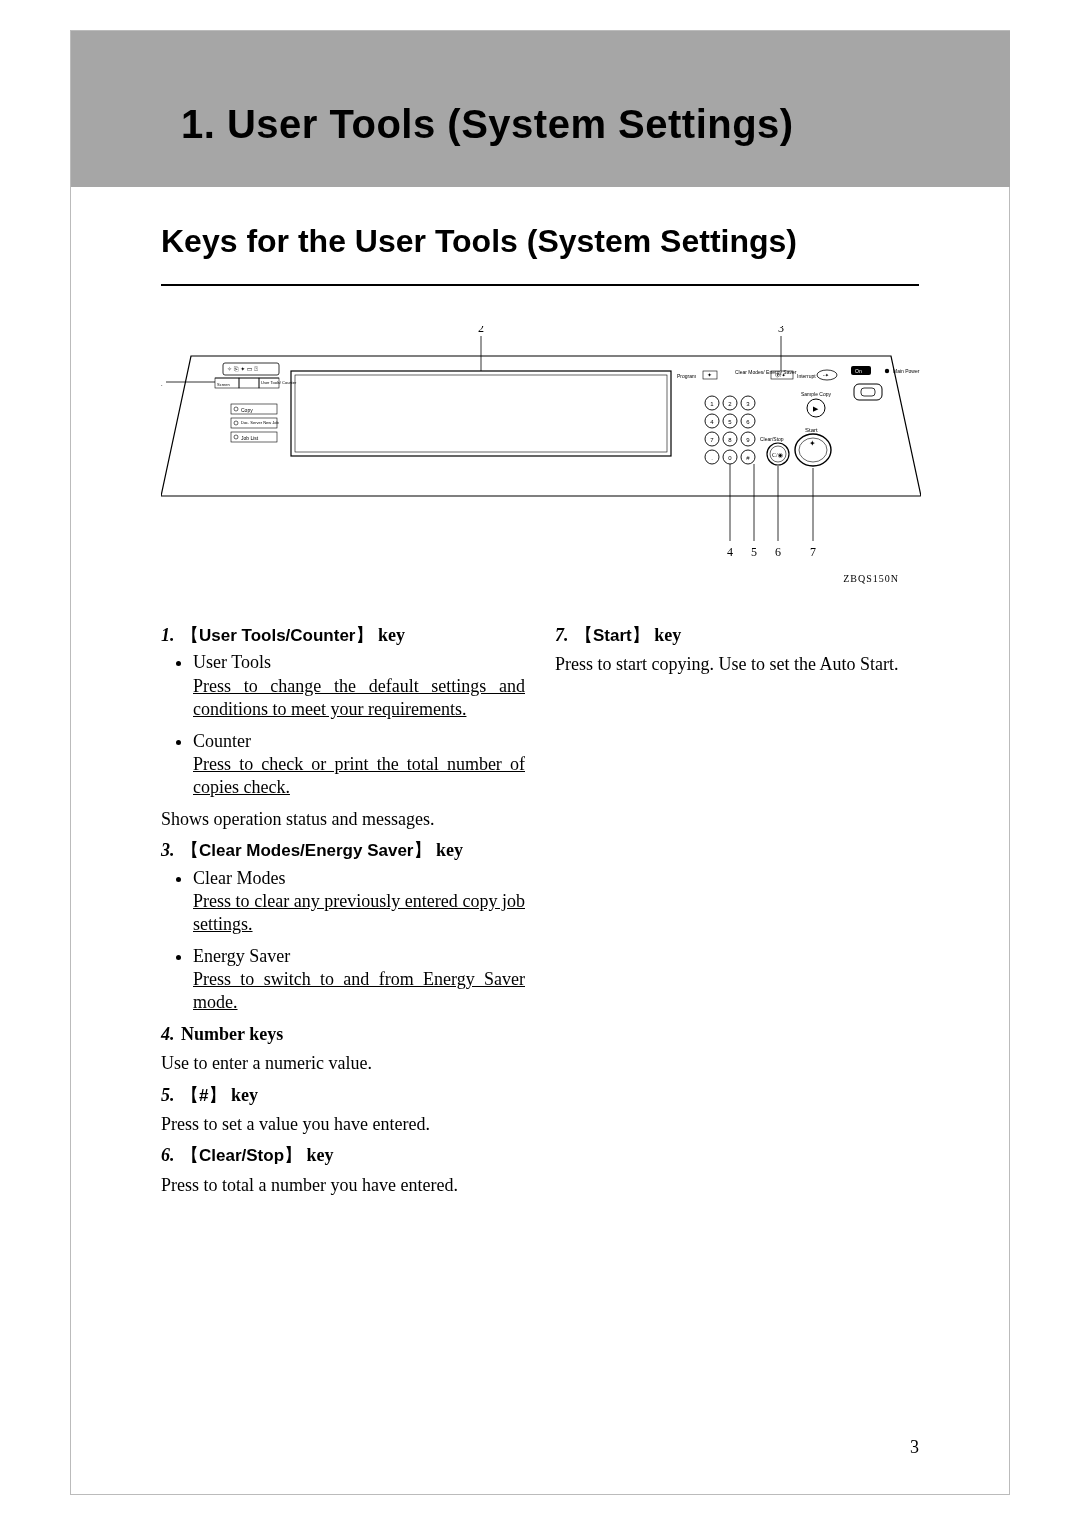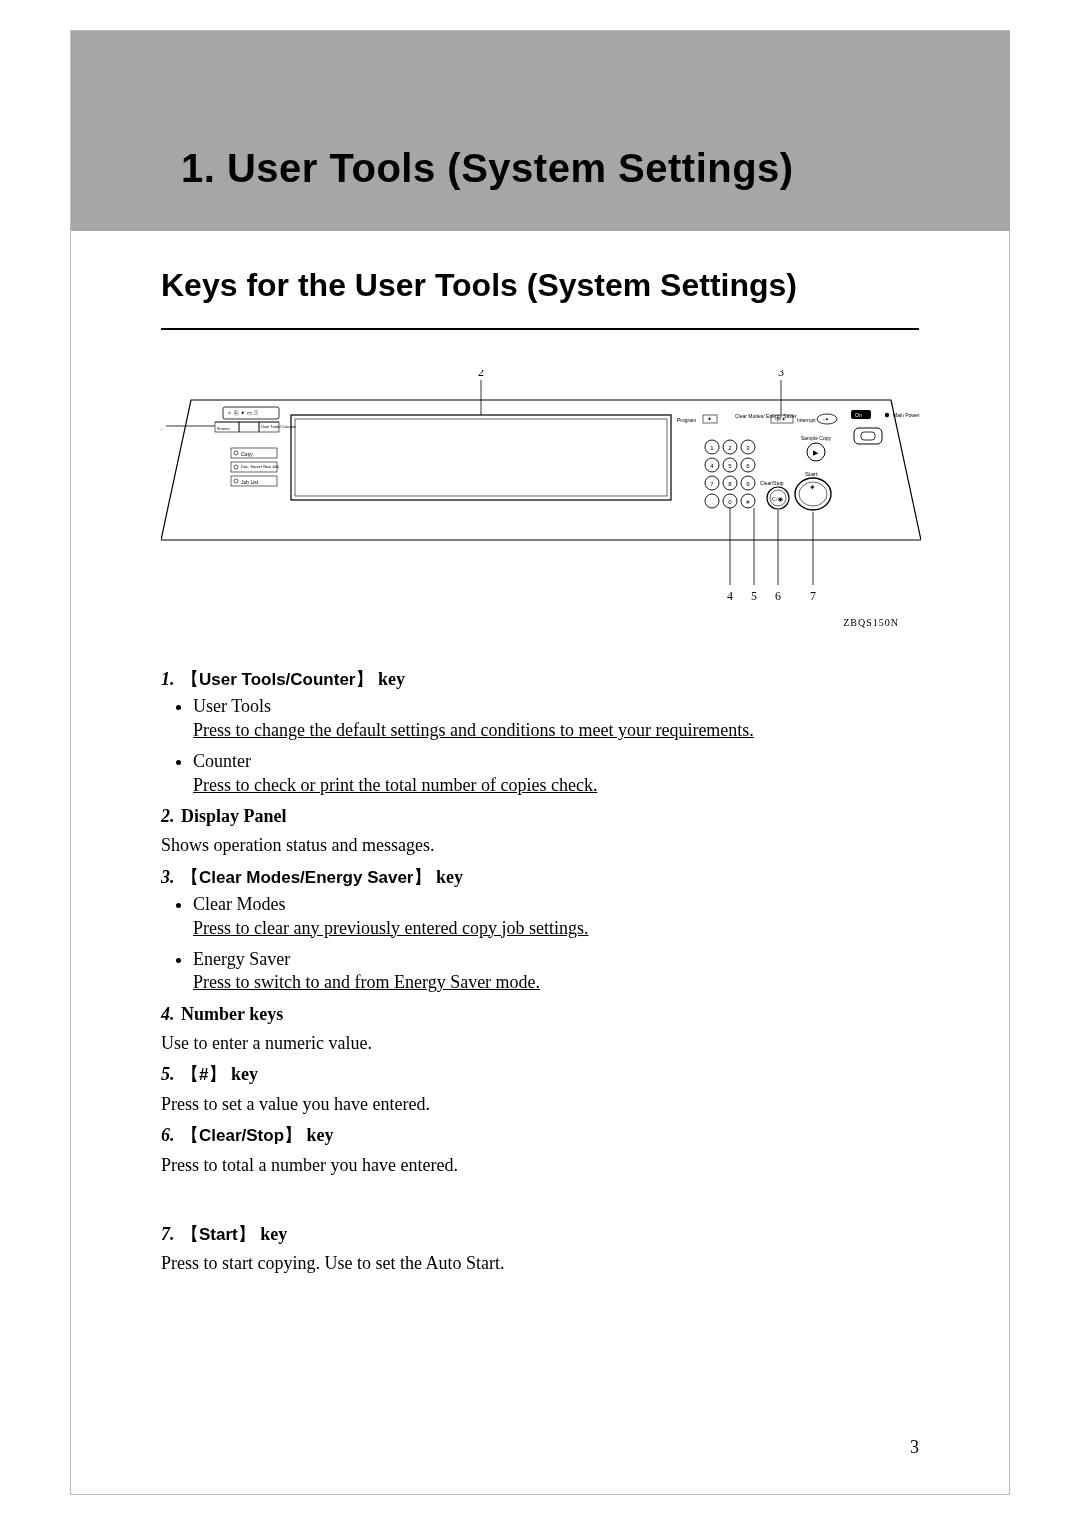--- a/index.html
+++ b/index.html
@@ -16,21 +16,21 @@
     position: absolute;
     top: 30px;
     left: 70px;
     right: 70px;
     bottom: 30px;
     border: 1px solid #bbb;
     background: #fff;
   }
   .header-band {
     background: #a6a6a6;
-    height: 200px;
+    height: 156px;
     position: relative;
     margin-right: -1px;
   }
   .chapter-title {
     position: absolute;
     bottom: 40px;
     left: 110px;
     right: 30px;
     font-family: Arial, Helvetica, sans-serif;
     font-weight: 700;
@@ -61,21 +61,20 @@
     bottom: -8px;
     font-size: 10px;
     letter-spacing: 1px;
   }
   .columns {
     display: flex;
     margin: 0 90px 0 90px;
     gap: 30px;
     font-size: 18px;
     line-height: 1.3;
-    flex-direction: column;
   }
   .col {
     flex: 1 1 0;
     min-width: 0;
   }
   .kitem-head {
     margin: 8px 0 4px 0;
   }
   .kitem-head .num {
     font-style: italic;
@@ -244,21 +243,20 @@
     <div class="fig-id">ZBQS150N</div>
   </div>
 
   <div class="columns">
     <div class="col" id="left-col">
         <div class="kitem-head"><span class="num">1.</span> 【<span class="keyname">User Tools/Counter</span>】<span class="keysuf"> key</span></div>
         <ul class="ul">
           <li>User Tools<br><span class="justify">Press to change the default settings and conditions to meet your requirements.</span></li>
           <li>Counter<br><span class="justify">Press to check or print the total number of copies check.</span></li>
         </ul>
-        <div class="kitem-head"><span class="num">2.</span> <span class="serif-bold">Display Panel</span></div>
         <div class="desc">Shows operation status and messages.</div>
         <div class="kitem-head"><span class="num">3.</span> 【<span class="keyname">Clear Modes/Energy Saver</span>】<span class="keysuf"> key</span></div>
         <ul class="ul">
           <li>Clear Modes<br><span class="justify">Press to clear any previously entered copy job settings.</span></li>
           <li>Energy Saver<br><span class="justify">Press to switch to and from Energy Saver mode.</span></li>
         </ul>
         <div class="kitem-head"><span class="num">4.</span> <span class="serif-bold">Number keys</span></div>
         <div class="desc">Use to enter a numeric value.</div>
         <div class="kitem-head"><span class="num">5.</span> 【<span class="keyname">#</span>】<span class="keysuf"> key</span></div>
         <div class="desc">Press to set a value you have entered.</div>

